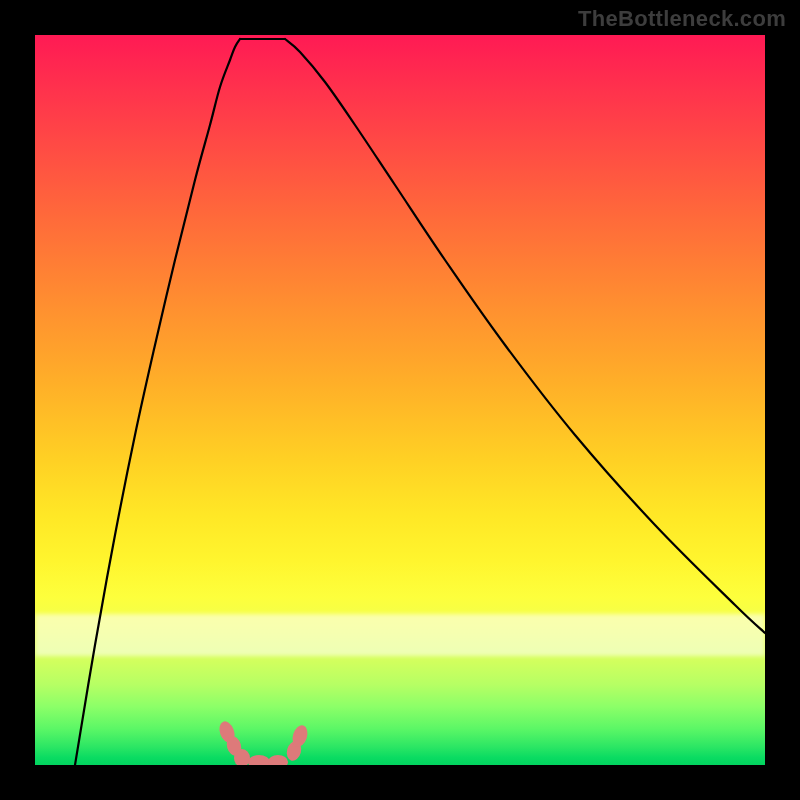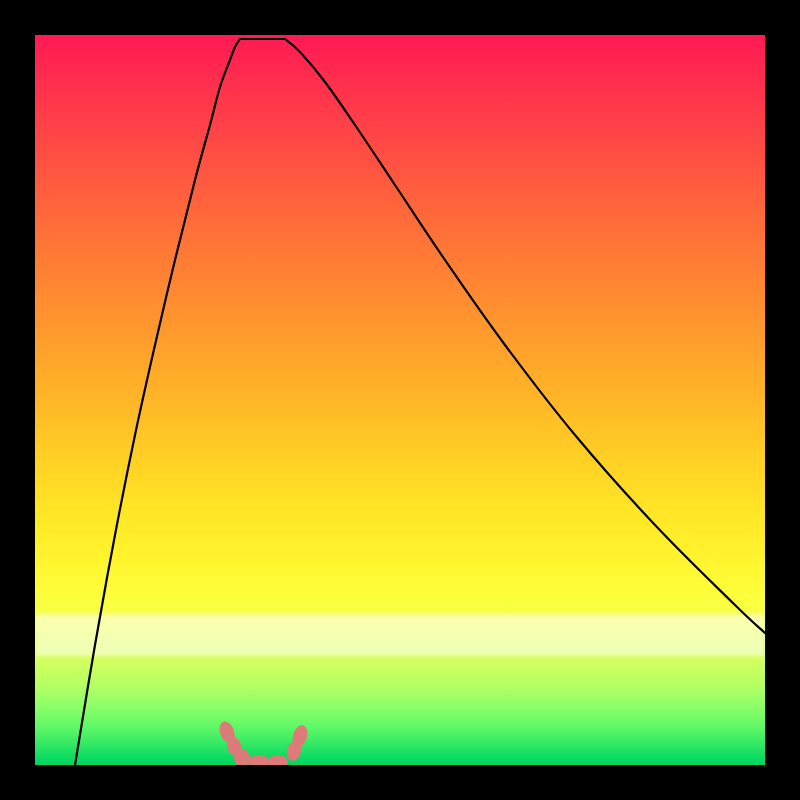--- a/index.html
+++ b/index.html
@@ -92,13 +92,14 @@
           <ellipse class="marker" cx="192" cy="697" rx="7" ry="11" transform="rotate(-20 192 697)"></ellipse>
           <ellipse class="marker" cx="199" cy="711" rx="7" ry="10" transform="rotate(-15 199 711)"></ellipse>
           <ellipse class="marker" cx="207" cy="723" rx="8" ry="9"></ellipse>
           <ellipse class="marker" cx="224" cy="727" rx="11" ry="7"></ellipse>
           <ellipse class="marker" cx="243" cy="727" rx="10" ry="7"></ellipse>
           <ellipse class="marker" cx="259" cy="716" rx="7" ry="10" transform="rotate(15 259 716)"></ellipse>
           <ellipse class="marker" cx="265" cy="701" rx="7" ry="11" transform="rotate(18 265 701)"></ellipse>
         </g>
     </svg>
   </div>
+  <div class="watermark">TheBottleneck.com</div>
 </div>
 
 </body></html>

